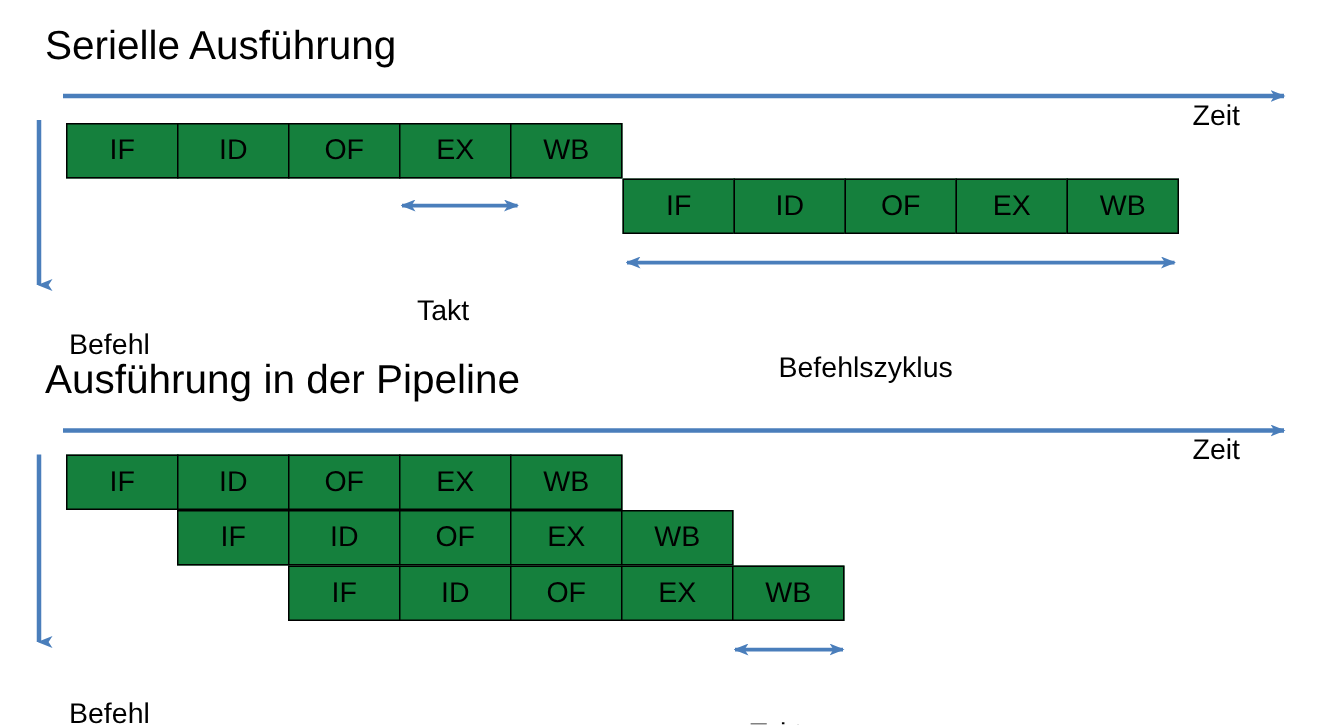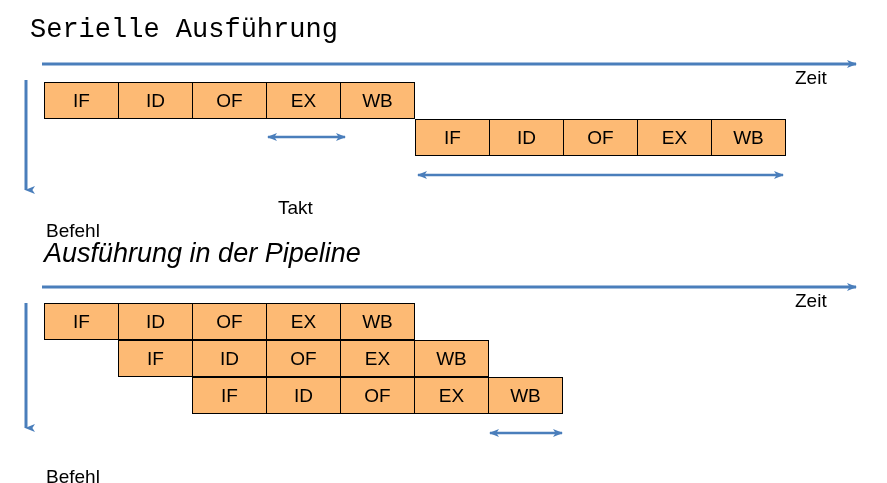--- a/index.html
+++ b/index.html
@@ -23,21 +23,21 @@
     color: #000000;
     font-weight: normal;
     white-space: nowrap;
     line-height: 1;
   }
 
   
   .stage-box {
     position: absolute;
     box-sizing: border-box;
-    background: #fdba74;
+    background: #15803d;
     border: 1px solid #000000;
     font-size: 19px;
     color: #000000;
     display: flex;
     align-items: center;
     justify-content: center;
     line-height: 1;
   }
 
   
@@ -95,41 +95,42 @@
       <line x1="42" y1="287" x2="856" y2="287" stroke="#4A7EBB" stroke-width="3" marker-end="url(#arrowEnd)"></line>
     </g>
     <g>
       <line x1="26" y1="303" x2="26" y2="428" stroke="#4A7EBB" stroke-width="3" marker-end="url(#arrowDown)"></line>
     </g>
     <g>
       <line x1="490" y1="433" x2="562" y2="433" stroke="#4A7EBB" stroke-width="2.5" marker-start="url(#arrowStart)" marker-end="url(#arrowEnd)"></line>
     </g>
   </svg>
 
-  <div class="slide-title" style="left:30px; top:17px;font-family:Liberation Mono, monospace;">Serielle Ausführung</div>
+  <div class="slide-title" style="left:30px; top:17px;">Serielle Ausführung</div>
 
   <div class="plain-label" style="left:795px; top:28px;">Zeit</div>
 
   <div class="plain-label" style="left:46px; top:181px;">Befehl</div>
 
   <div class="stage-box" style="left:44px;  top:82px; width:75px; height:37px;">IF</div>
   <div class="stage-box" style="left:118px; top:82px; width:75px; height:37px;">ID</div>
   <div class="stage-box" style="left:192px; top:82px; width:75px; height:37px;">OF</div>
   <div class="stage-box" style="left:266px; top:82px; width:75px; height:37px;">EX</div>
   <div class="stage-box" style="left:340px; top:82px; width:75px; height:37px;">WB</div>
 
   <div class="stage-box" style="left:415px; top:119px; width:75px; height:37px;">IF</div>
   <div class="stage-box" style="left:489px; top:119px; width:75px; height:37px;">ID</div>
   <div class="stage-box" style="left:563px; top:119px; width:75px; height:37px;">OF</div>
   <div class="stage-box" style="left:637px; top:119px; width:75px; height:37px;">EX</div>
   <div class="stage-box" style="left:711px; top:119px; width:75px; height:37px;">WB</div>
 
   <div class="plain-label" style="left:278px; top:158px;">Takt</div>
+  <div class="plain-label" style="left:519px; top:196px;">Befehlszyklus</div>
 
-  <div class="slide-title" style="left:44px; top:240px;font-style:italic;">Ausführung in der Pipeline</div>
+  <div class="slide-title" style="left:30px; top:240px;">Ausführung in der Pipeline</div>
 
   <div class="plain-label" style="left:795px; top:251px;">Zeit</div>
 
   <div class="plain-label" style="left:46px; top:427px;">Befehl</div>
 
   <div class="stage-box" style="left:44px;  top:303px; width:75px; height:37px;">IF</div>
   <div class="stage-box" style="left:118px; top:303px; width:75px; height:37px;">ID</div>
   <div class="stage-box" style="left:192px; top:303px; width:75px; height:37px;">OF</div>
   <div class="stage-box" style="left:266px; top:303px; width:75px; height:37px;">EX</div>
   <div class="stage-box" style="left:340px; top:303px; width:75px; height:37px;">WB</div>

